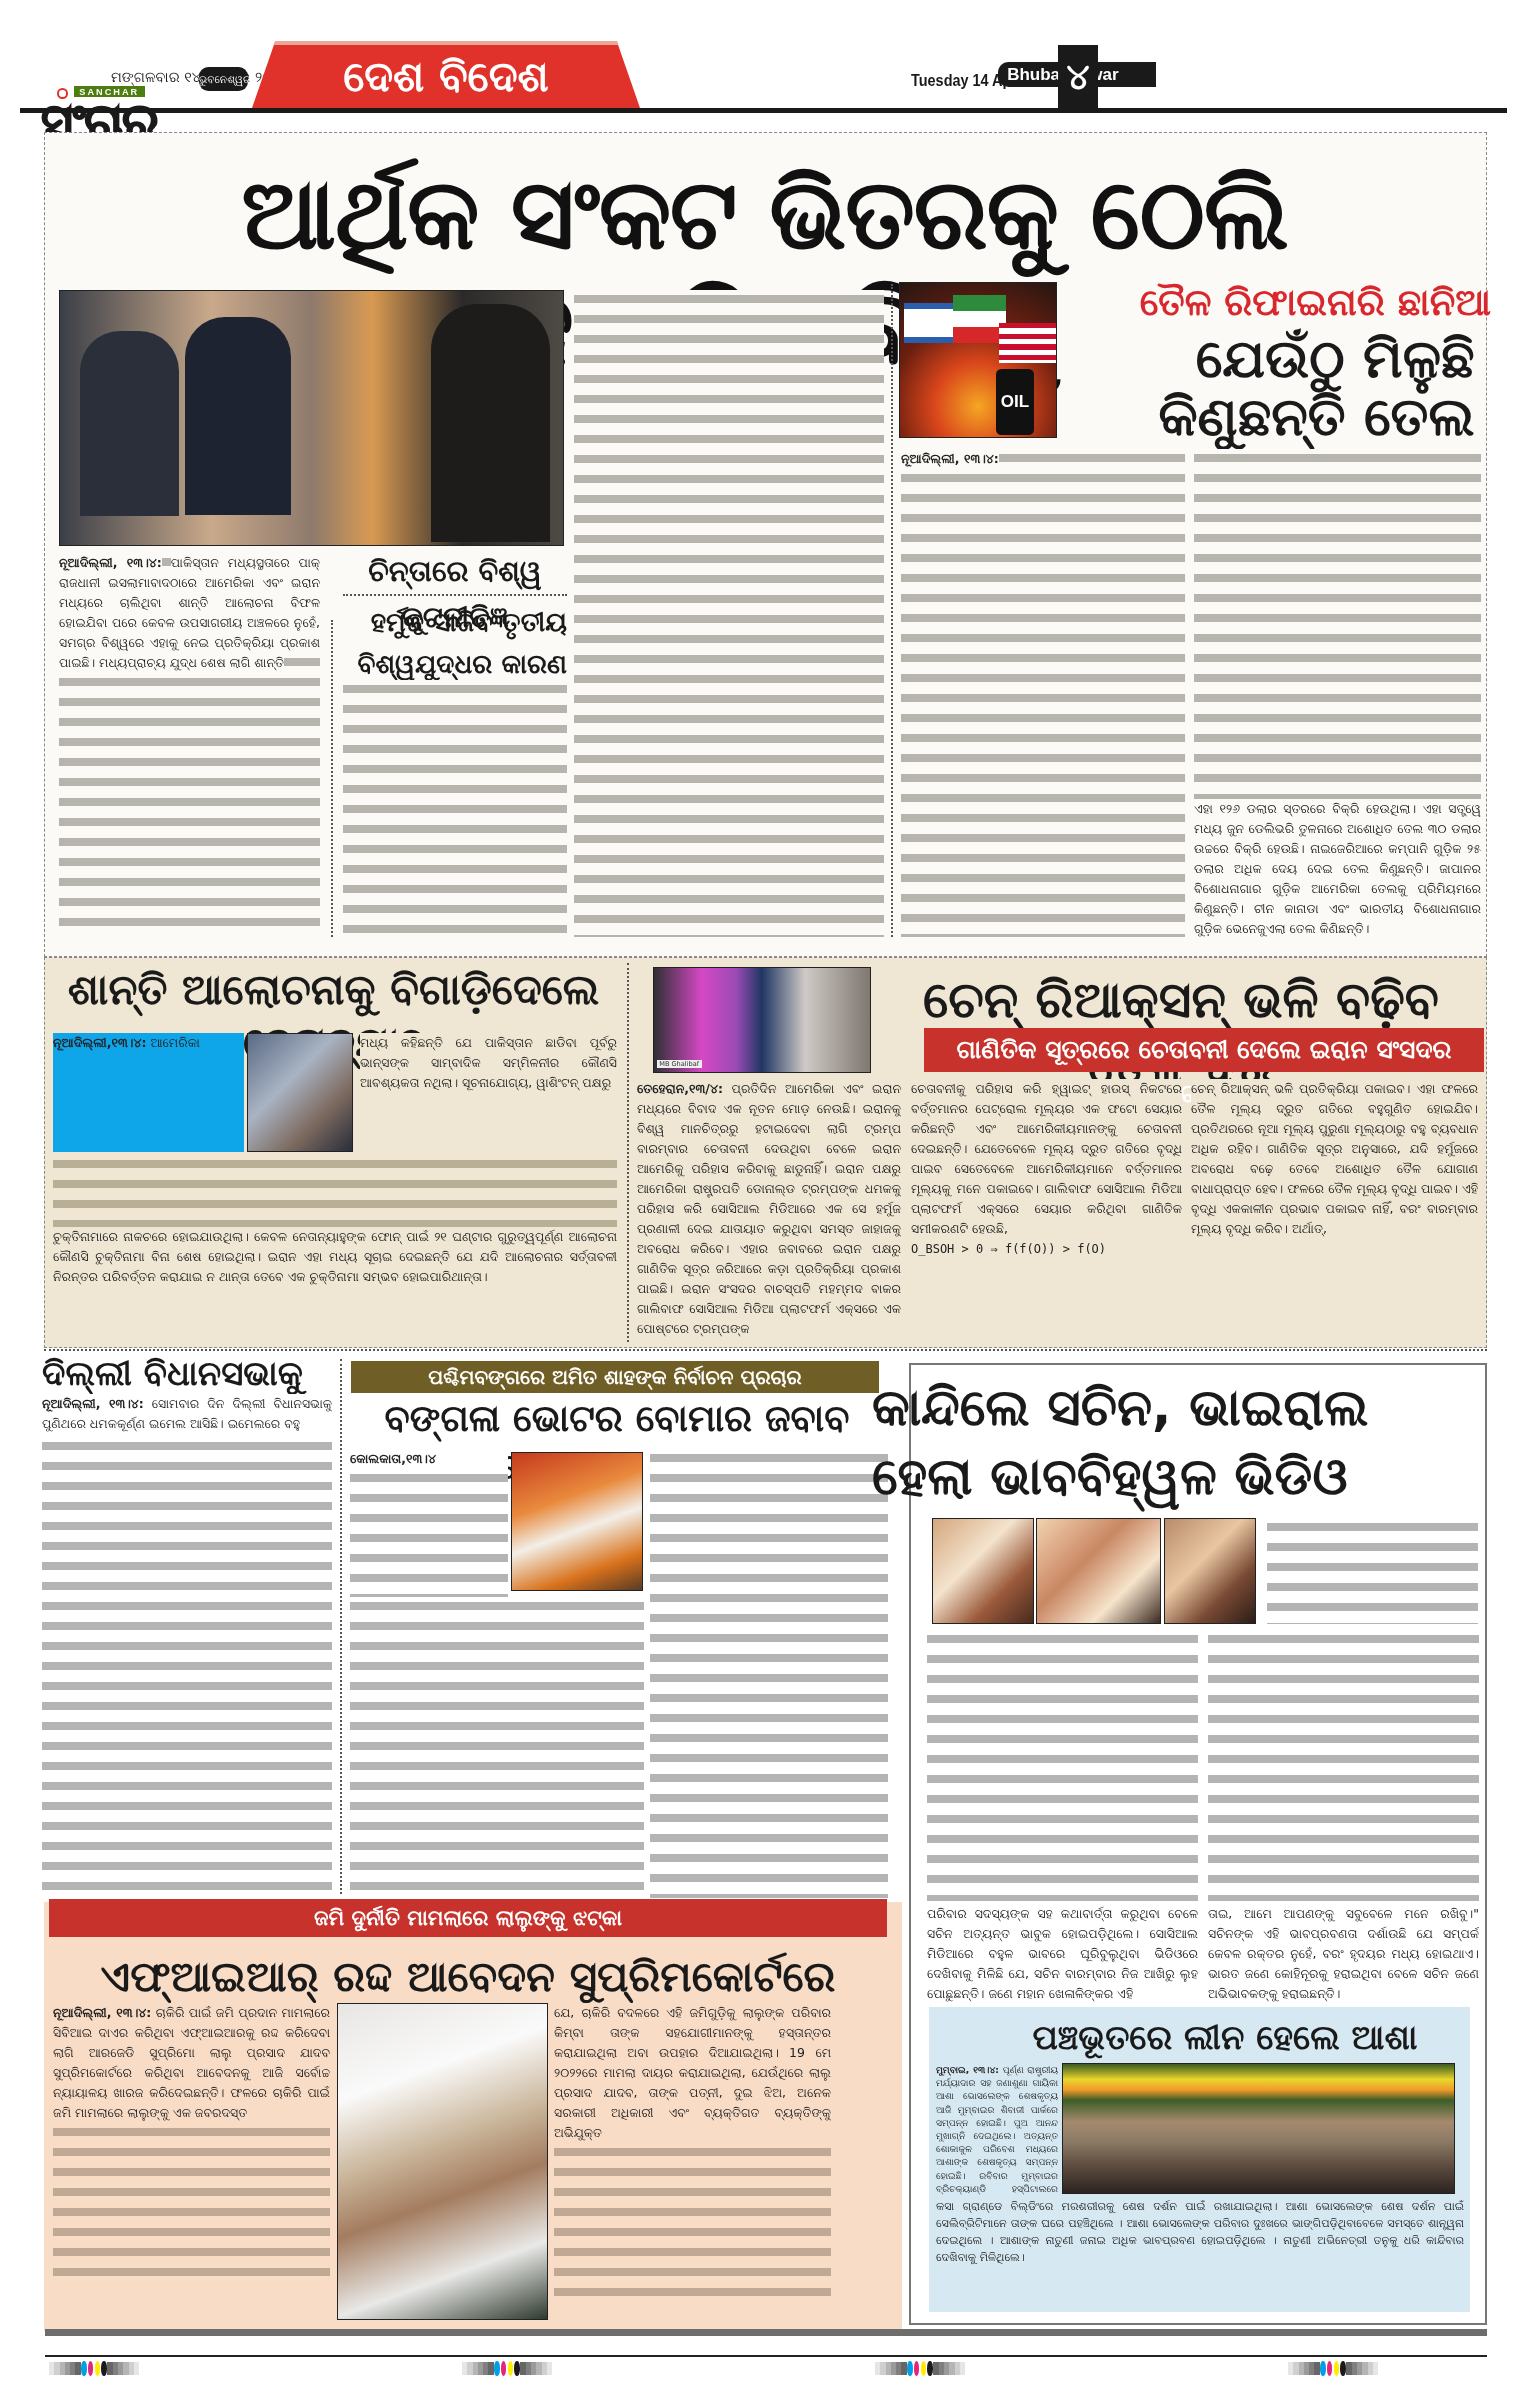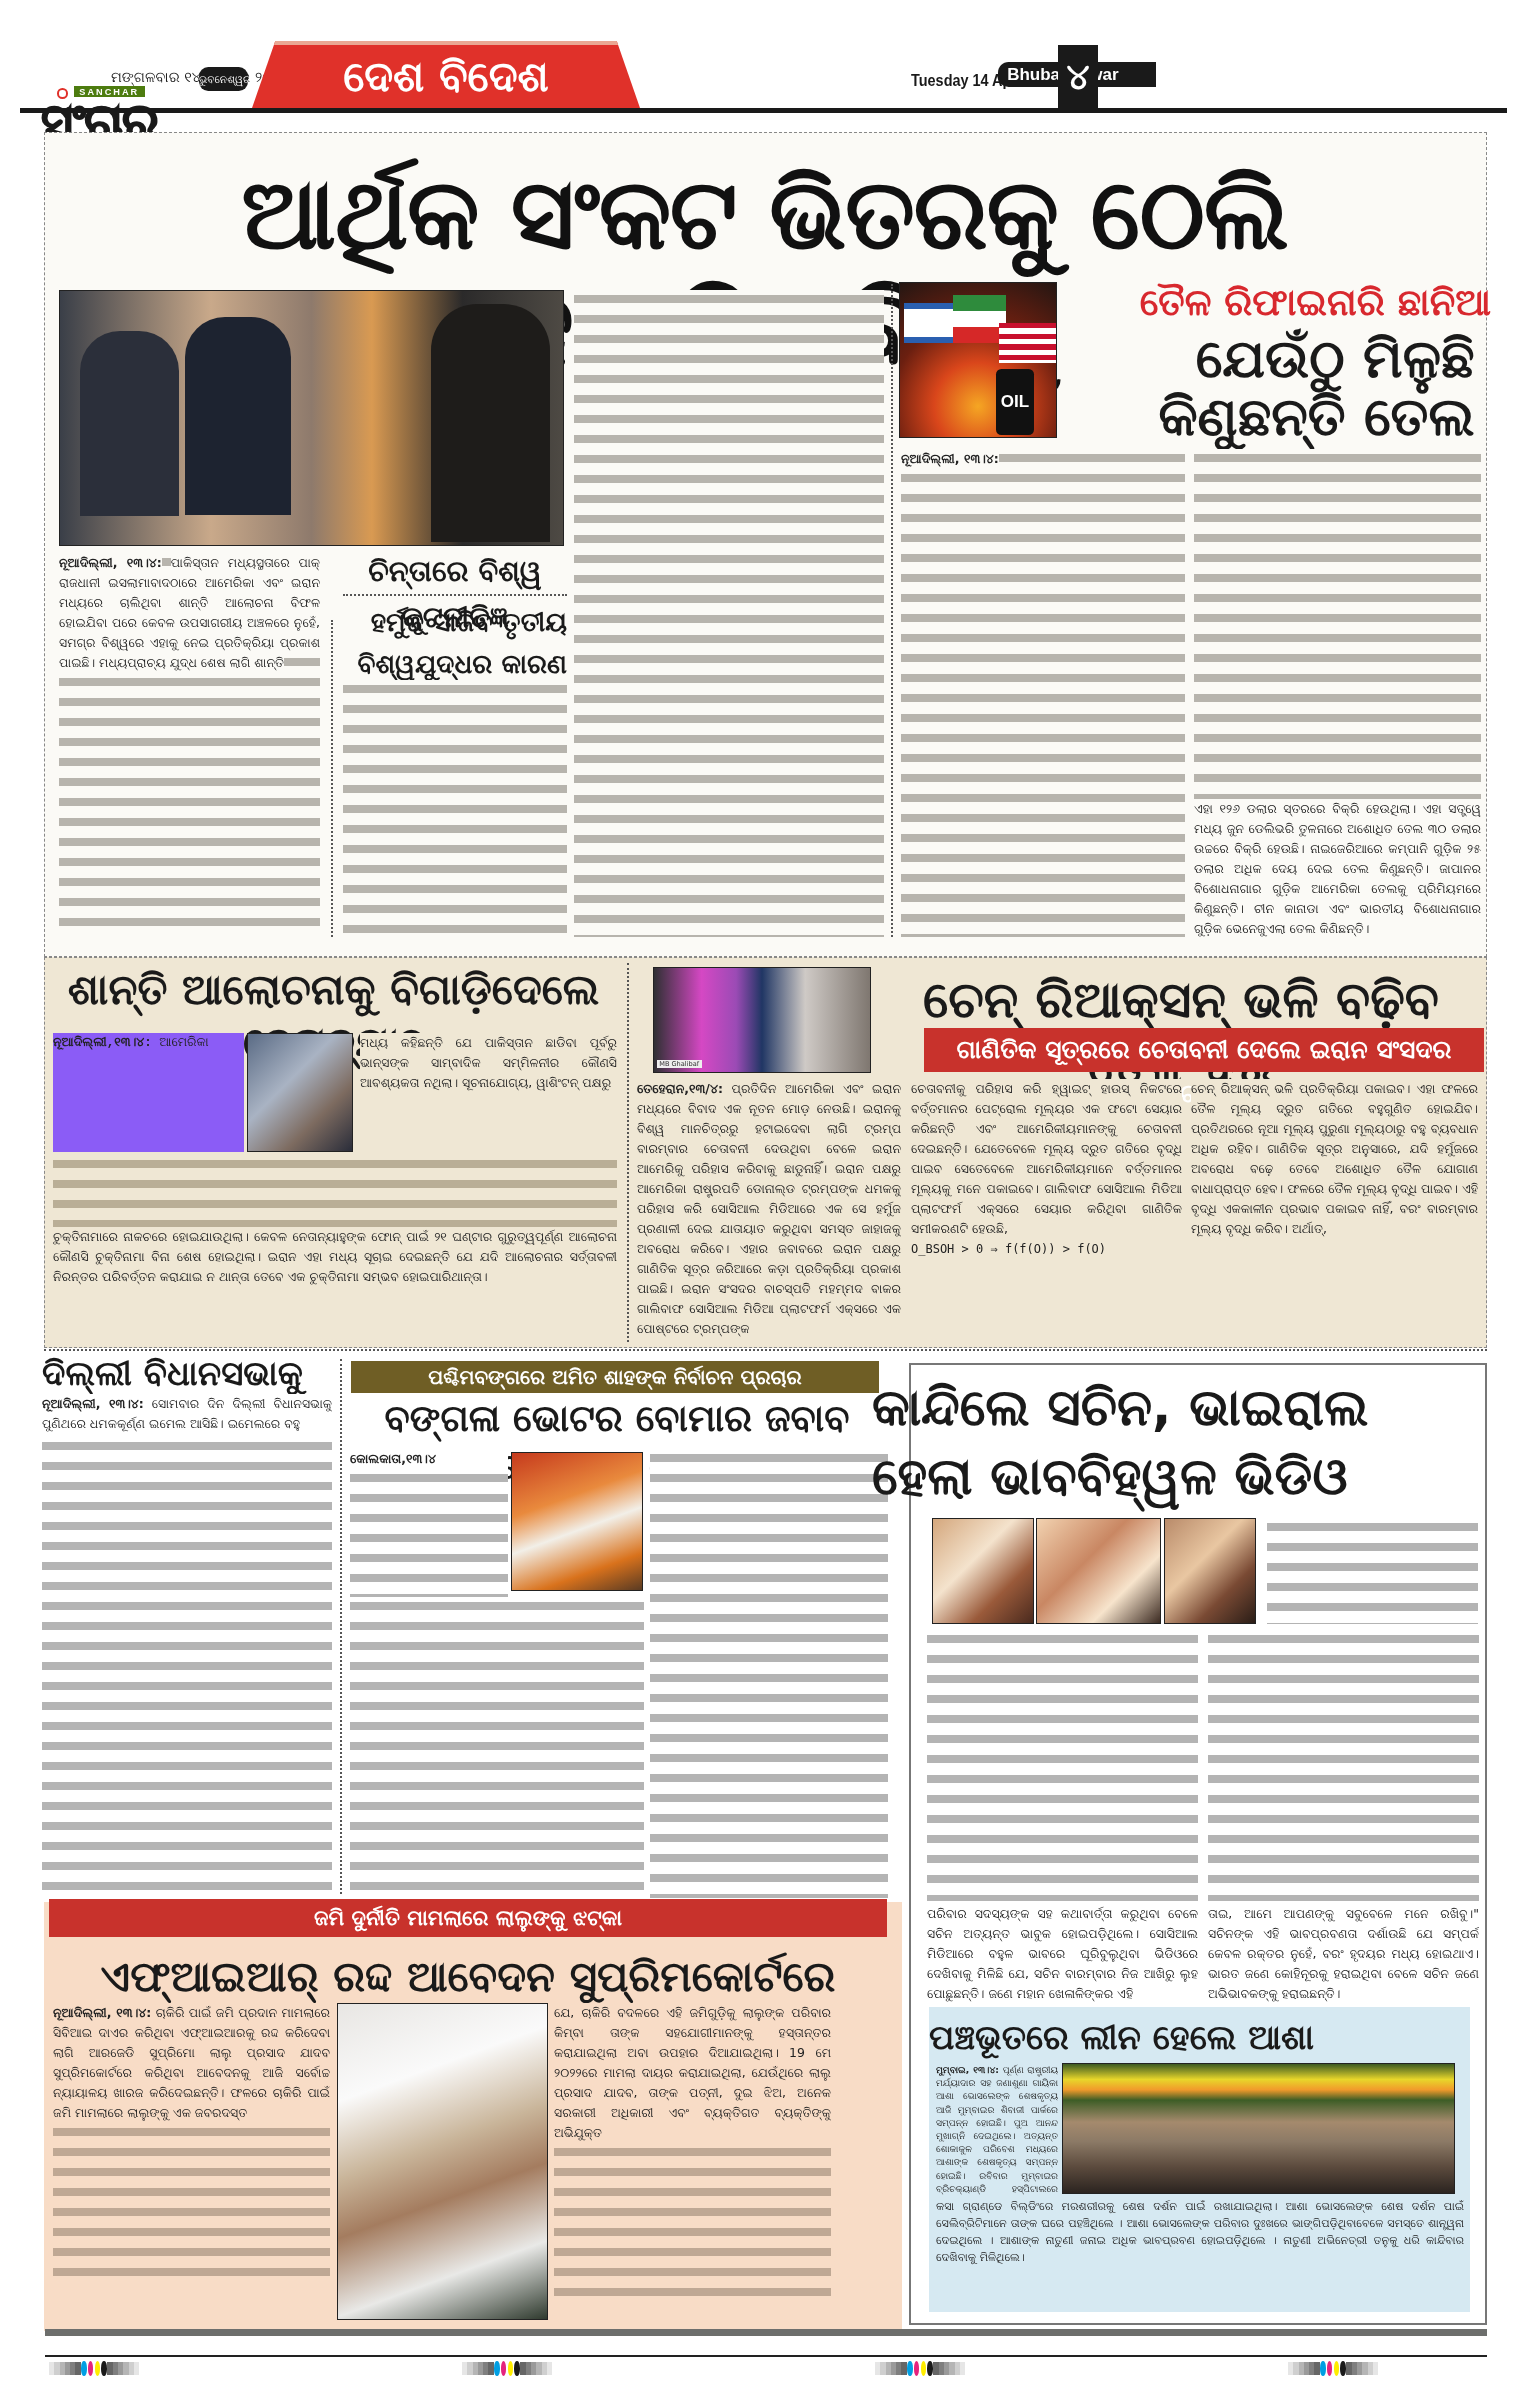--- a/index.html
+++ b/index.html
@@ -56,21 +56,21 @@
   .delhi-head { position:absolute; left: 42px; top: 1353px; width: 290px; font: bold 34px "DejaVu Sans", sans-serif; line-height: 40px; }
   .olive-strap { position:absolute; left: 351px; top: 1361px; width: 528px; height: 32px; background:#6f5e25; color:#fff; font: bold 20px "DejaVu Sans", sans-serif; text-align:center; line-height: 32px; }
   .bengal-head { position:absolute; left: 343px; top: 1394px; width: 548px; font: bold 37px "DejaVu Sans", sans-serif; text-align:center; line-height: 49px; }
   .img-shah { left: 511px; top: 1452px; width: 132px; height: 139px; background: linear-gradient(160deg,#c63a1d 0%,#e98a3d 35%,#f2efe8 55%,#d9721c 80%,#5a3b23 100%); }
   .sachin-box { position:absolute; left: 909px; top: 1363px; width: 578px; height: 962px; border: 2px double #777; background:#fff; }
   .sachin-head { position:absolute; left: 872px; top: 1373px; width: 554px; font: bold 51px "DejaVu Sans", sans-serif; line-height: 69px; }
   .img-sachin1 { left: 932px; top: 1518px; width: 102px; height: 106px; background: linear-gradient(135deg,#d4a77d 0%,#f4e3cd 40%,#9a5a3a 70%,#4a2a1e 100%); }
   .img-sachin2 { left: 1036px; top: 1518px; width: 125px; height: 106px; background: linear-gradient(135deg,#f2d2b0 0%,#c98763 40%,#f7e4cc 70%,#3c2b22 100%); }
   .img-sachin3 { left: 1164px; top: 1518px; width: 92px; height: 106px; background: linear-gradient(135deg,#b98b6a 0%,#e9c7a2 40%,#7a4a34 70%,#2a1d17 100%); }
   .asha-box { position:absolute; left: 929px; top: 2007px; width: 541px; height: 305px; background:#d6e9f2; }
-  .asha-head { position:absolute; left: 929px; top: 2013px; width: 592px; font: bold 34px "DejaVu Sans", sans-serif; line-height: 48px; }
+  .asha-head { position:absolute; left: 929px; top: 2013px; width: 592px; text-align:center; font: bold 34px "DejaVu Sans", sans-serif; line-height: 48px; }
   .img-asha { left: 1062px; top: 2063px; width: 393px; height: 131px; background: linear-gradient(180deg,#3c5a22 0%,#e8d62a 12%,#f19a2b 20%,#3d5d26 28%,#a58a6d 45%,#8c7a66 60%,#5b4a3d 80%,#2b2420 100%); }
 
   
   .lalu-box { position:absolute; left: 44px; top: 1902px; width: 858px; height: 429px; background:#f8dcc6; }
   .lalu-strap { position:absolute; left: 49px; top: 1899px; width: 838px; height: 38px; background:#c8322c; color:#fff; font: bold 21px "DejaVu Sans", sans-serif; text-align:center; line-height: 38px; }
   .lalu-head { position:absolute; left: 49px; top: 1947px; width: 838px; text-align:center; font: bold 42px "DejaVu Sans", sans-serif; line-height: 59px; }
   .img-lalu { left: 337px; top: 2003px; width: 211px; height: 317px; background: linear-gradient(160deg,#e8e6e3 0%,#fafafa 25%,#c9b59a 45%,#a47c5f 60%,#e9e9e7 80%,#2f3a2e 100%); }
 
   
   .footer-bar { position:absolute; left: 45px; top: 2329px; width: 1442px; height: 6.6px; background:#6d6e6c; }
@@ -129,21 +129,21 @@
 <div class="body-text filler-lines" style="left:901px;top:449px;width:284px;height:488px;">
   <span style="background:#fbfaf6;" class="dateline">ନୂଆଦିଲ୍ଲୀ, ୧୩।୪:</span>
 </div>
 <div class="body-text" style="left:1194px;top:449px;width:287px;height:488px;background:#fbfaf6;">
   <div class="filler-lines" style="height:350px;"></div>
   <div style="background:#fbfaf6;">ଏହା ୧୨୬ ଡଲାର ସ୍ତରରେ ବିକ୍ରି ହେଉଥିଲା। ଏହା ସତ୍ତ୍ୱେ ମଧ୍ୟ ଜୁନ ଡେଲିଭରି ତୁଳନାରେ ଅଶୋଧିତ ତେଲ ୩୦ ଡଲାର ଉଚ୍ଚରେ ବିକ୍ରି ହେଉଛି। ନାଇଜେରିଆରେ କମ୍ପାନି ଗୁଡ଼ିକ ୨୫ ଡଲାର ଅଧିକ ଦେୟ ଦେଇ ତେଲ କିଣୁଛନ୍ତି। ଜାପାନର ବିଶୋଧନାଗାର ଗୁଡ଼ିକ ଆମେରିକା ତେଲକୁ ପ୍ରିମିୟମରେ କିଣୁଛନ୍ତି। ଚୀନ କାନାଡା ଏବଂ ଭାରତୀୟ ବିଶୋଧନାଗାର ଗୁଡ଼ିକ ଭେନେଜୁଏଲା ତେଲ କିଣିଛନ୍ତି।</div>
 </div>
 
 <section class="band-beige"></section>
 <div class="netanyahu-head">ଶାନ୍ତି ଆଲୋଚନାକୁ ବିଗାଡ଼ିଦେଲେ ନେତାନ୍ୟାହୁ</div>
-<div class="body-text" style="left:53px;top:1033px;width:191px;height:119px;background:#8b5cf6;font-family:Liberation Mono, monospace;">
+<div class="body-text" style="left:53px;top:1033px;width:191px;height:119px;background:#0ea5e9;">
   <span class="dateline">ନୂଆଦିଲ୍ଲୀ,୧୩।୪:</span>
   <span>ଆମେରିକା</span>
 </div>
 <div class="img img-bibi"></div>
 <div class="body-text" style="left:360px;top:1033px;width:257px;height:119px;background:#efe7d4;">ମଧ୍ୟ କହିଛନ୍ତି ଯେ ପାକିସ୍ତାନ ଛାଡିବା ପୂର୍ବରୁ ଭାନ୍ସଙ୍କ ସାମ୍ବାଦିକ ସମ୍ମିଳନୀର କୌଣସି ଆବଶ୍ୟକତା ନଥିଲା। ସୂଚନାଯୋଗ୍ୟ, ୱାଶିଂଟନ୍ ପକ୍ଷରୁ</div>
 <div class="body-text filler-beige" style="left:53px;top:1155px;width:564px;height:73px;"></div>
 <div class="body-text" style="left:53px;top:1227px;width:564px;height:112px;background:#efe7d4;">ଚୁକ୍ତିନାମାରେ ନାକଚରେ ହୋଇଯାଉଥିଲା। କେବଳ ନେତାନ୍ୟାହୁଙ୍କ ଫୋନ୍ ପାଇଁ ୨୧ ଘଣ୍ଟାର ଗୁରୁତ୍ୱପୂର୍ଣ୍ଣ ଆଲୋଚନା କୌଣସି ଚୁକ୍ତିନାମା ବିନା ଶେଷ ହୋଇଥିଲା। ଇରାନ ଏହା ମଧ୍ୟ ସୂଚାଇ ଦେଇଛନ୍ତି ଯେ ଯଦି ଆଲୋଚନାର ସର୍ତ୍ତାବଳୀ ନିରନ୍ତର ପରିବର୍ତ୍ତନ କରାଯାଇ ନ ଥାନ୍ତା ତେବେ ଏକ ଚୁକ୍ତିନାମା ସମ୍ଭବ ହୋଇପାରିଥାନ୍ତା।</div>
 <div class="dotted-v" style="left:627px;top:963px;height:379px;"></div>
 
 <div class="img img-trump2">

